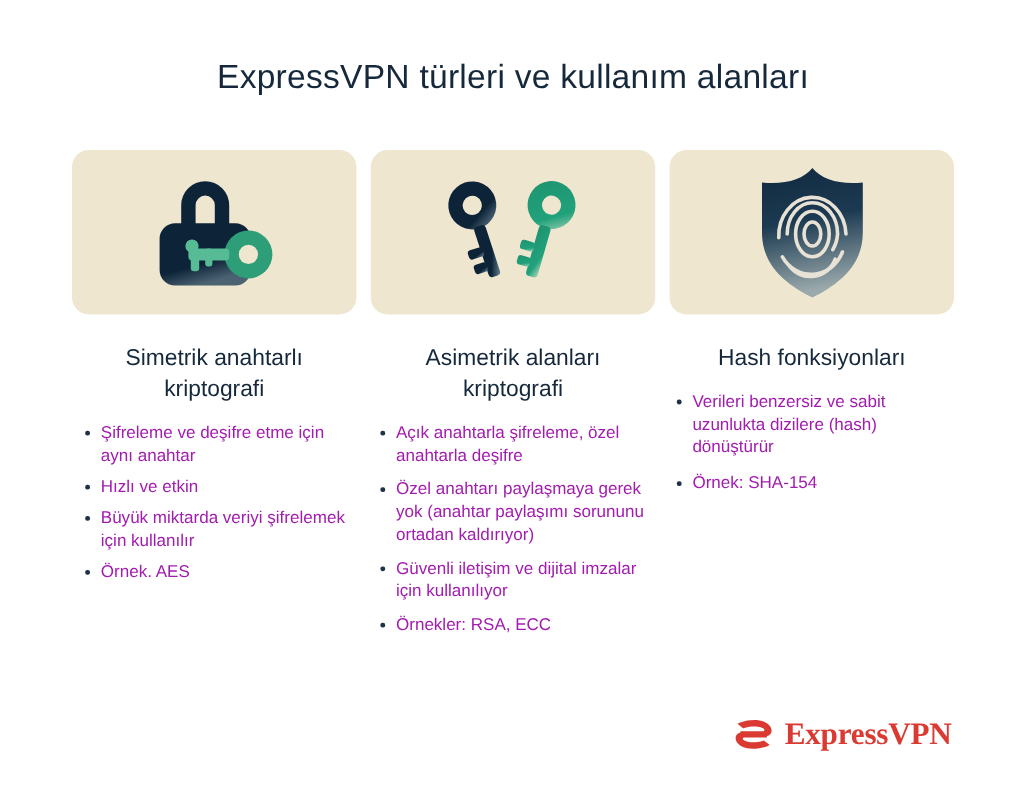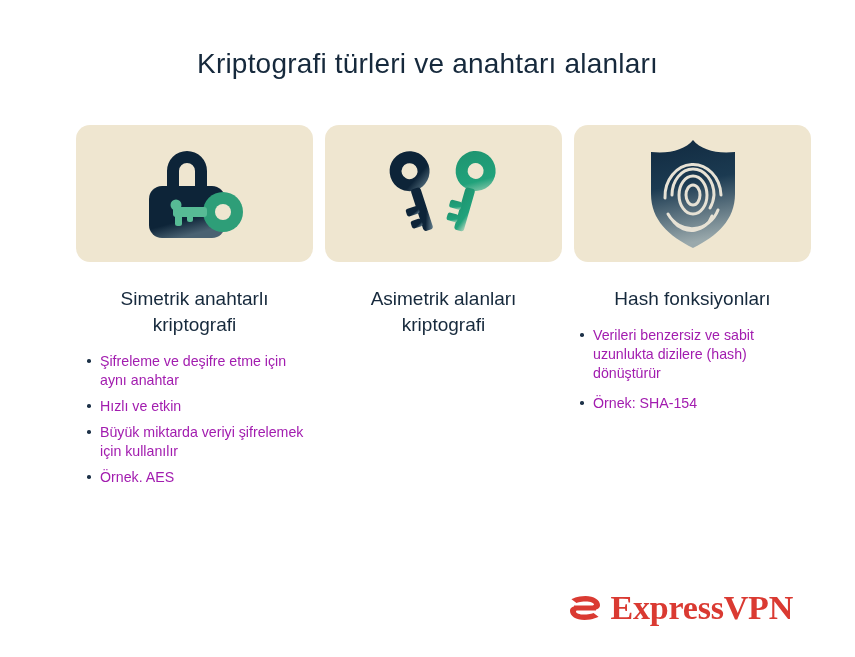--- a/index.html
+++ b/index.html
@@ -32,21 +32,21 @@
     font-size: 28px;
     font-weight: 400;
     letter-spacing: 0.2px;
     color: #16293c;
   }
 
   
   .columns {
     position: absolute;
     top: 125px;
-    left: 76px;
+    left: 60px;
     width: 735px;
     display: flex;
     flex-direction: row;
     gap: 12px;
   }
   .column {
     width: 237px;
     display: flex;
     flex-direction: column;
   }
@@ -107,32 +107,32 @@
   .logo {
     position: absolute;
     right: 62px;
     bottom: 30px;
     display: flex;
     align-items: center;
     gap: 9px;
   }
   .logo-word {
     font-family: "Liberation Serif", serif;
-    font-size: 34px;
+    font-size: 26px;
     font-weight: 700;
     color: #da3a32;
     letter-spacing: -0.2px;
   }
 </style>
 </head>
 <body>
 
 <div class="page">
 
-  <div class="title">Kriptografi türleri ve anahtarı alanları</div>
+  <div class="title">ExpressVPN türleri ve kullanım alanları</div>
 
   <div class="columns">
 
     <div class="column col-1">
       <div class="icon-card">
         <svg width="120" height="100" viewBox="0 0 120 100">
           <defs>
             <linearGradient id="lockGrad" x1="0" y1="0" x2="0.4" y2="1">
               <stop offset="0%" stop-color="#0d2438"></stop>
               <stop offset="72%" stop-color="#0d2438"></stop>
@@ -194,20 +194,26 @@
             <circle cx="90" cy="26" r="8" fill="#efe6d0"></circle>
             <rect x="85" y="44" width="10" height="44" rx="3" fill="url(#greenKeyGrad)"></rect>
             <rect x="74" y="60" width="12" height="8" rx="2.5" fill="url(#greenKeyGrad)"></rect>
             <rect x="75" y="73" width="11" height="8" rx="2.5" fill="url(#greenKeyGrad)"></rect>
           </g>
         </svg>
       </div>
 
       <div class="col-heading">Asimetrik alanları kriptografi</div>
 
+      <ul class="bullets">
+        <li>Açık anahtarla şifreleme, özel anahtarla deşifre</li>
+        <li>Özel anahtarı paylaşmaya gerek yok (anahtar paylaşımı sorununu ortadan kaldırıyor)</li>
+        <li>Güvenli iletişim ve dijital imzalar için kullanılıyor</li>
+        <li>Örnekler: RSA, ECC</li>
+      </ul>
     </div>
 
     <div class="column col-3">
       <div class="icon-card">
         <svg width="104" height="112" viewBox="0 0 104 112">
           <defs>
             <linearGradient id="shieldGrad" x1="0" y1="0" x2="0.15" y2="1">
               <stop offset="0%" stop-color="#112a40"></stop>
               <stop offset="45%" stop-color="#1b3a51"></stop>
               <stop offset="100%" stop-color="#9aa9ac"></stop>

